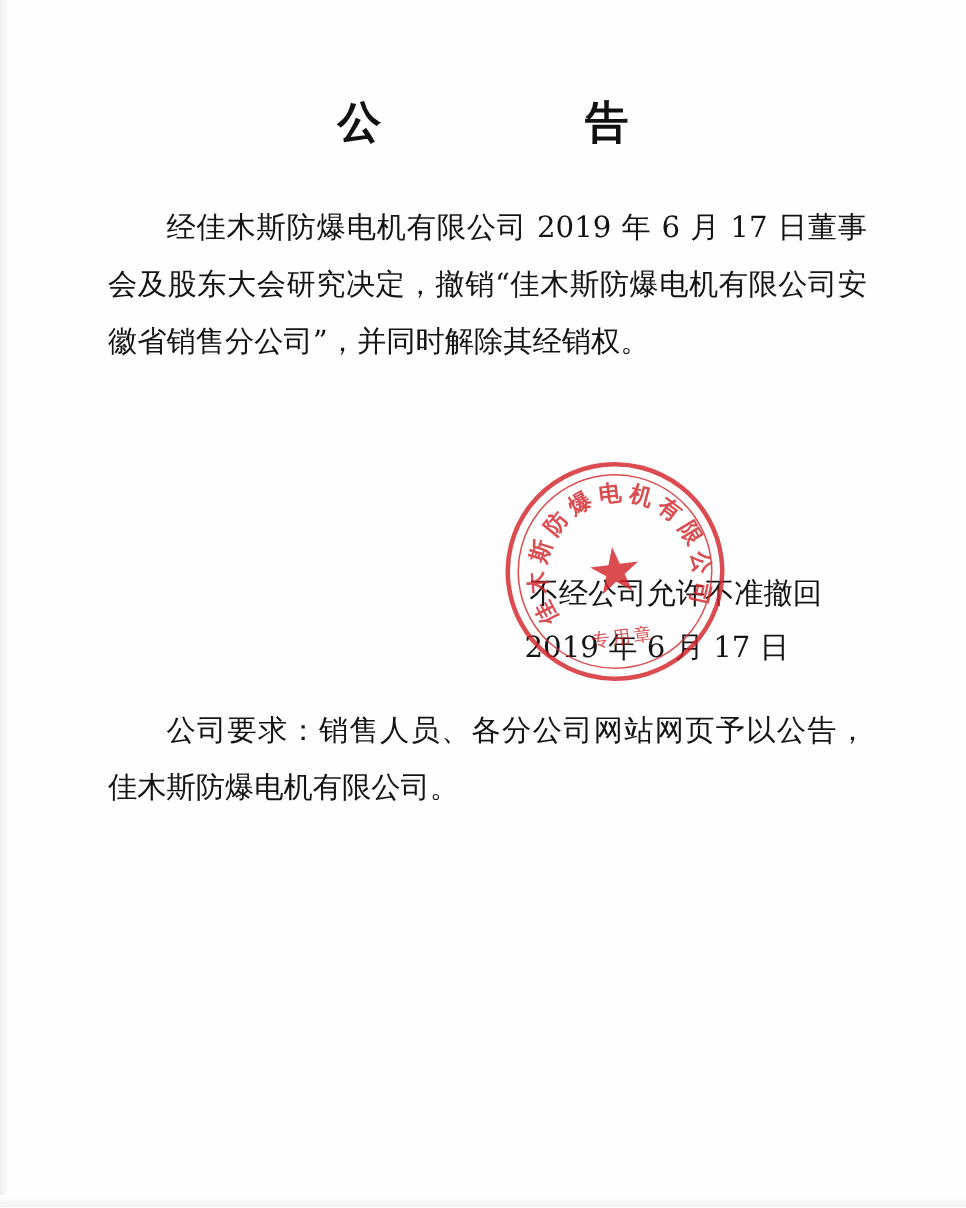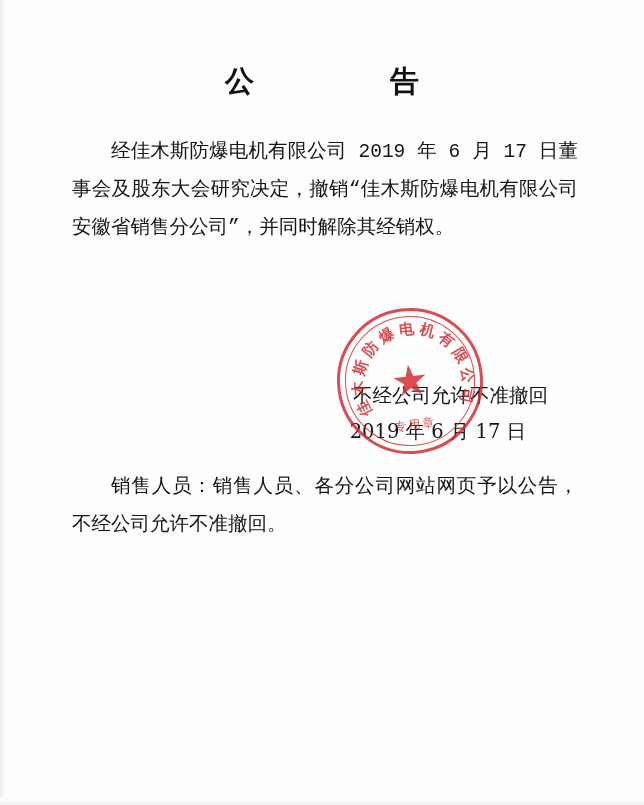--- a/index.html
+++ b/index.html
@@ -38,21 +38,20 @@
 
   .body-block {
     position: absolute;
     left: 72px;
     right: 66px;
     font-size: 19.5px;
     line-height: 38px;
     text-align: justify;
     text-justify: inter-ideograph;
     color: #141414;
-    font-family: Liberation Mono, monospace;
   }
 
   .para-1 { top: 133px; }
   .para-2 { top: 248px; }
   .para-3 { top: 468px; }
 
   .indent { text-indent: 2em; }
 
   .signature {
     position: absolute;
@@ -201,15 +200,15 @@
           <span>公</span>
         </div>
       <div class="seal-char" style="transform:rotate(110deg)">
           <span>司</span>
         </div>
     </div>
     <div class="seal-star">★</div>
     <div class="seal-bottom">专用章</div>
   </div>
 
-  <div class="body-block para-3 indent">销售人员：销售人员、各分公司网站网页予以公告，不经公司允许不准撤回。</div>
+  <div class="body-block para-3 indent">公司要求：销售人员、各分公司网站网页予以公告，佳木斯防爆电机有限公司。</div>
 
 </div>
 
 </body></html>

